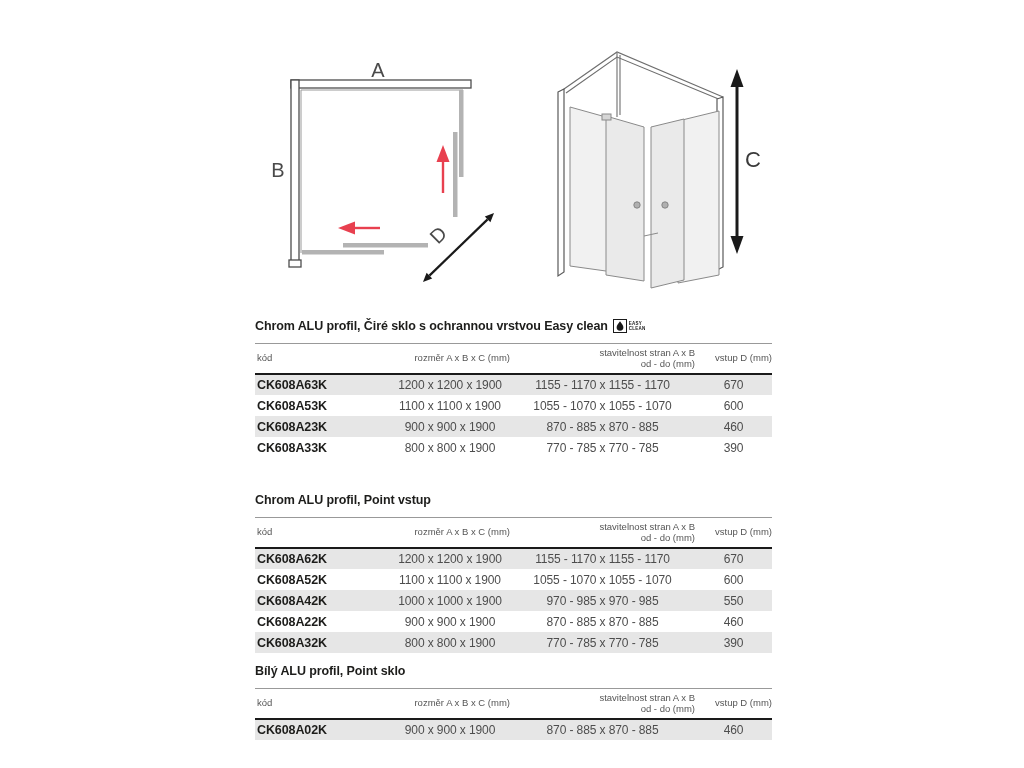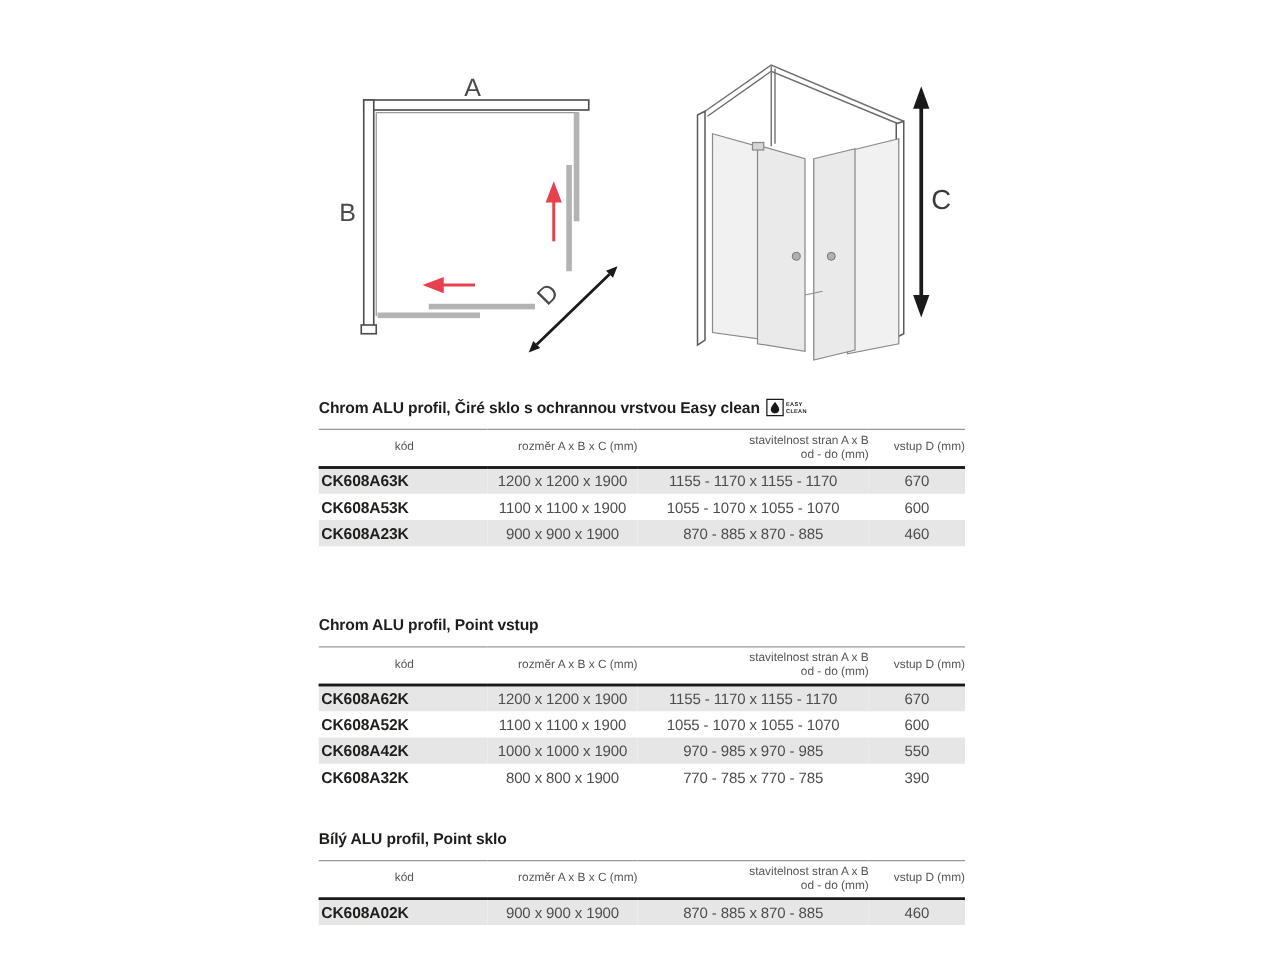--- a/index.html
+++ b/index.html
@@ -28,21 +28,21 @@
     font-size:4.5px; line-height:5px; color:#1a1a1a; margin-left:2px;
     font-weight:bold; letter-spacing:0.2px;
   }
 
   table.spec { width:517px; border-collapse:collapse; table-layout:fixed; margin-top:9px; }
   table.spec thead th {
     border-top:1px solid #999; border-bottom:2.5px solid #1a1a1a;
     font-weight:normal; font-size:9.5px; color:#555;
     padding:4px 0 4px; line-height:10.5px; vertical-align:middle; text-align:right;
   }
-  table.spec thead th.c1 { text-align:center; padding-left:2px; }
+  table.spec thead th.c1 { text-align:left; padding-left:2px; }
   table.spec tbody td {
     height:21px; font-size:12px; color:#4d4d4d; text-align:center;
     vertical-align:middle; letter-spacing:-0.1px; padding:0;
   }
   table.spec tbody td:first-child {
     text-align:left; font-weight:bold; color:#1d1d1b; font-size:12.5px; padding-left:2px;
   }
   table.spec tbody tr:nth-child(odd) { background:#e6e6e6; }
 
   .svg-label { font-family:"Liberation Sans", sans-serif; }
@@ -170,20 +170,26 @@
             <td>1100 x 1100 x 1900</td>
             <td>1055 - 1070 x 1055 - 1070</td>
             <td>600</td>
           </tr>
           <tr>
             <td>CK608A23K</td>
             <td>900 x 900 x 1900</td>
             <td>870 - 885 x 870 - 885</td>
             <td>460</td>
           </tr>
+          <tr>
+            <td>CK608A33K</td>
+            <td>800 x 800 x 1900</td>
+            <td>770 - 785 x 770 - 785</td>
+            <td>390</td>
+          </tr>
         </tbody>
     </table>
   </div>
 
   <div class="section s2">
     <div class="sec-title">
       <span>Chrom ALU profil, Point vstup</span>
     </div>
     <table class="spec">
       <colgroup>
@@ -216,20 +222,26 @@
             <td>1055 - 1070 x 1055 - 1070</td>
             <td>600</td>
           </tr>
           <tr>
             <td>CK608A42K</td>
             <td>1000 x 1000 x 1900</td>
             <td>970 - 985 x 970 - 985</td>
             <td>550</td>
           </tr>
           <tr>
+            <td>CK608A22K</td>
+            <td>900 x 900 x 1900</td>
+            <td>870 - 885 x 870 - 885</td>
+            <td>460</td>
+          </tr>
+          <tr>
             <td>CK608A32K</td>
             <td>800 x 800 x 1900</td>
             <td>770 - 785 x 770 - 785</td>
             <td>390</td>
           </tr>
         </tbody>
     </table>
   </div>
 
   <div class="section s3">

